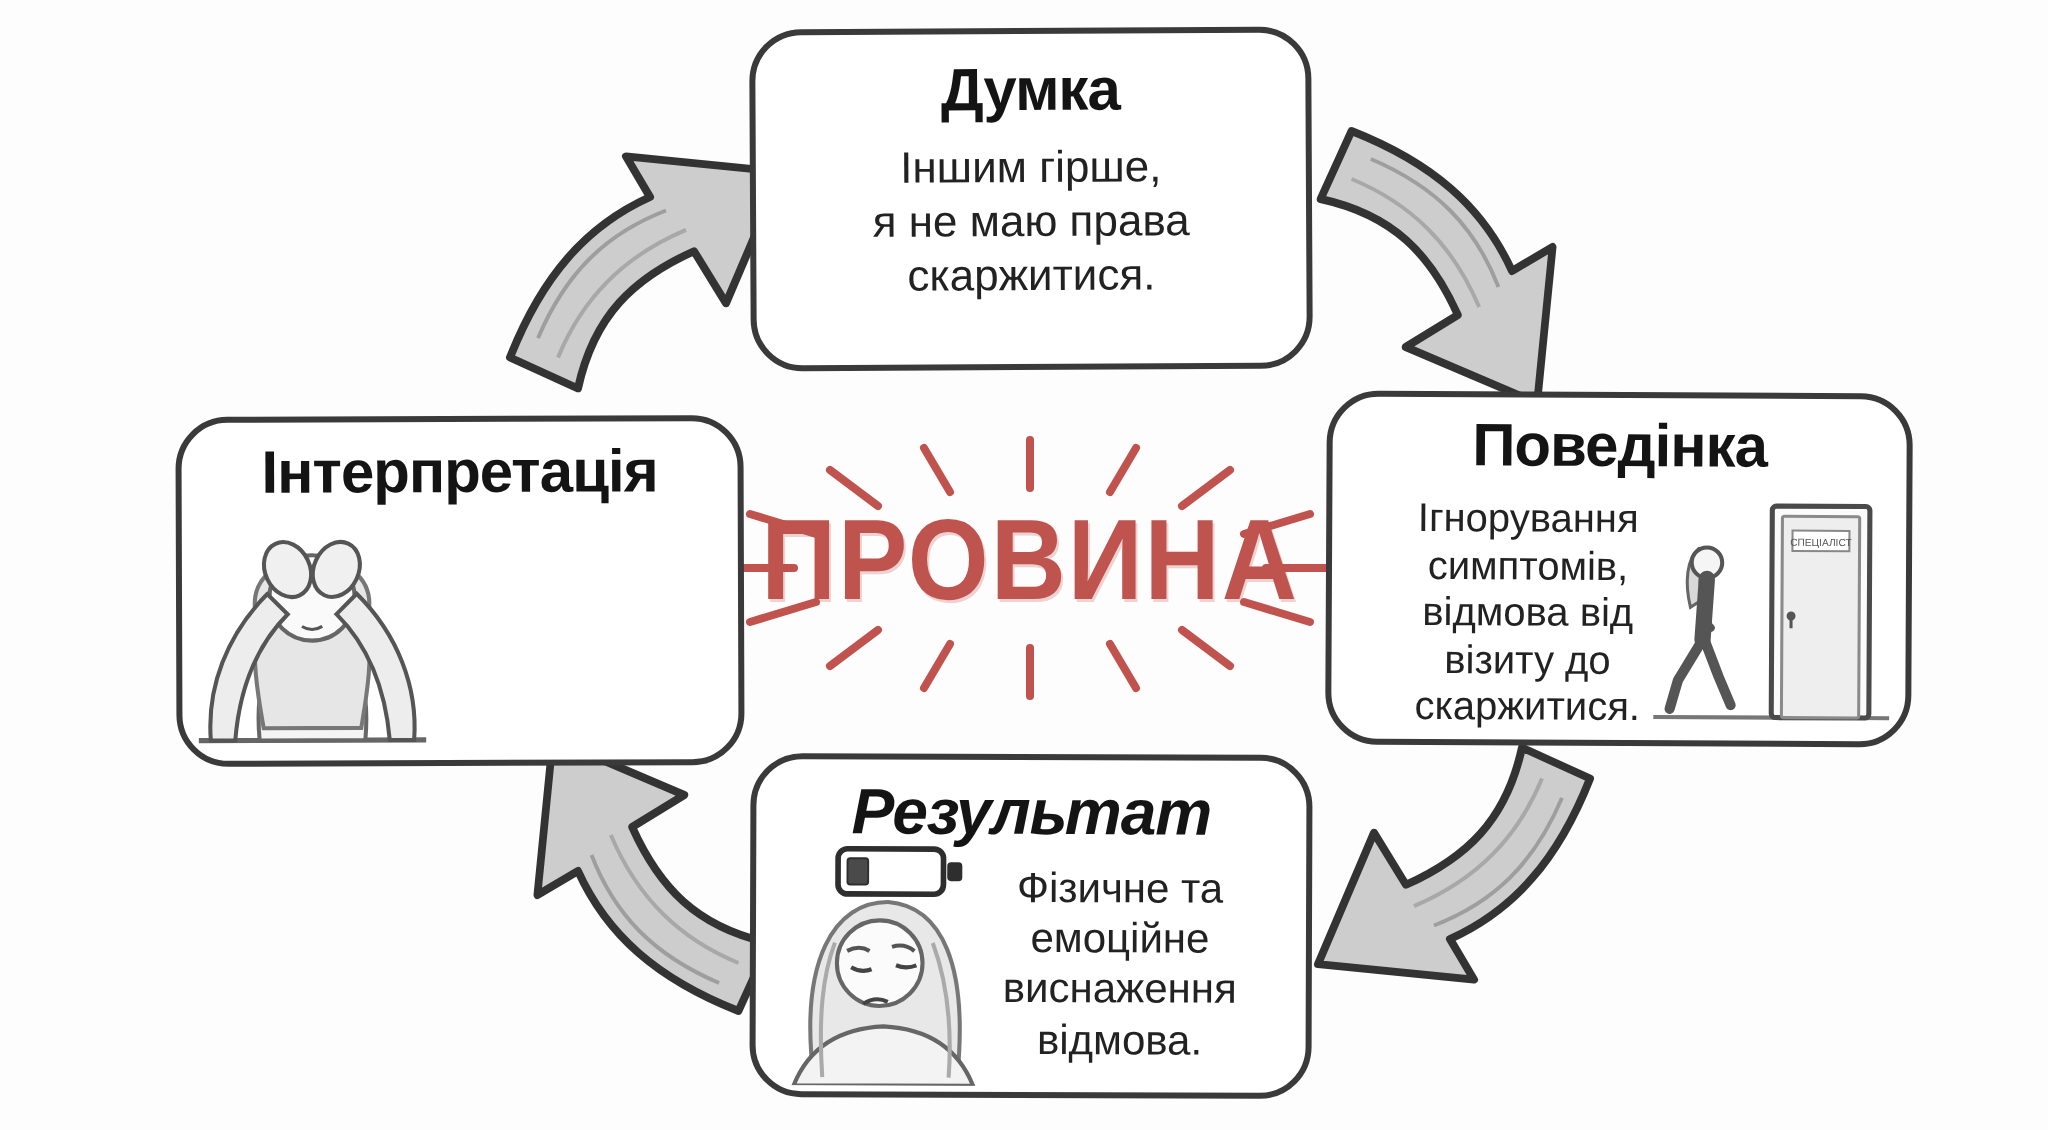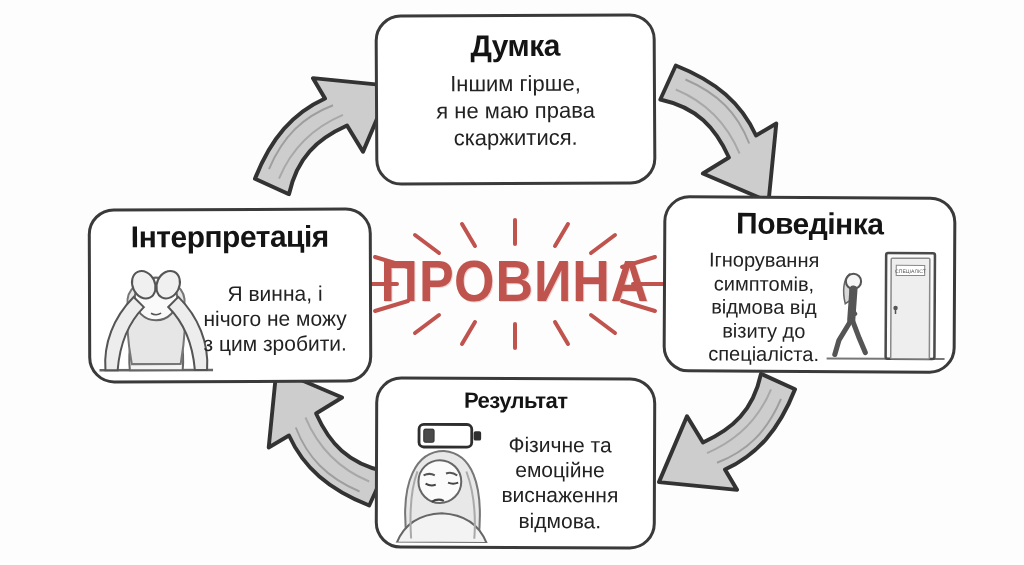--- a/index.html
+++ b/index.html
@@ -16,21 +16,21 @@
   #box-thought .card-body{font-size:22px;line-height:1.22;margin-top:8px;}
 
   
   #box-behavior{left:663px;top:196px;width:293px;height:177px;transform:rotate(0.3deg);}
   #box-behavior .card-title{font-size:30px;margin-top:8px;}
   #box-behavior .card-body{position:absolute;left:10px;top:50px;width:176px;font-size:20px;line-height:1.18;}
   #box-behavior .scene{position:absolute;right:6px;bottom:6px;width:122px;height:118px;}
 
   
   #box-result{left:375px;top:377px;width:281px;height:172px;transform:rotate(0.2deg);}
-  #box-result .card-title{font-size:22px;margin-top:8px;}
+  #box-result .card-title{font-size:32px;margin-top:8px;font-style:italic;}
   #box-result .card-body{position:absolute;right:12px;top:52px;width:162px;font-size:21px;line-height:1.2;}
   #box-result .battery{position:absolute;left:38px;top:40px;width:68px;height:32px;}
   #box-result .scene{position:absolute;left:8px;bottom:3px;width:116px;height:106px;}
 
   
   #box-interpretation{left:88px;top:198px;width:284px;height:175px;transform:rotate(-0.2deg);margin-top:10px;}
   #box-interpretation .card-title{font-size:30px;margin-top:9px;}
   #box-interpretation .card-body{position:absolute;right:8px;top:70px;width:172px;font-size:21px;line-height:1.2;}
   #box-interpretation .scene{position:absolute;left:8px;bottom:2px;width:114px;height:124px;}
 
@@ -103,21 +103,21 @@
 я не маю права
 скаржитися.</div>
   </div>
 
   <div id="box-behavior" class="card">
     <div class="card-title">Поведінка</div>
     <div class="card-body">Ігнорування
 симптомів,
 відмова від
 візиту до
-спеціаліста.</div>
+скаржитися.</div>
     <svg class="scene" viewBox="0 0 120 115">
       <line x1="2" y1="110" x2="118" y2="110" stroke="#777" stroke-width="2"></line>
       <g>
         <rect x="60" y="6" width="48" height="104" rx="2" fill="#fbfbfb" stroke="#4a4a4a" stroke-width="2.5"></rect>
         <rect x="65" y="11" width="38" height="99" rx="1" fill="#eeeeee" stroke="#8a8a8a" stroke-width="1.5"></rect>
         <rect x="70" y="18" width="28" height="10" fill="#ffffff" stroke="#888" stroke-width="1"></rect>
         <text x="84" y="25.5" font-size="5" text-anchor="middle" fill="#555">СПЕЦІАЛІСТ</text>
         <circle cx="69.5" cy="60" r="2.2" fill="#555"></circle>
         <line x1="69.5" y1="62" x2="69.5" y2="66" stroke="#555" stroke-width="1.5"></line>
       </g>
@@ -163,18 +163,15 @@
       <line x1="0" y1="114" x2="112" y2="114" stroke="#666" stroke-width="2.5"></line>
       <path d="M30,114 C28,92 32,78 40,70 L72,70 C80,78 84,92 82,114 Z" fill="#f4f4f4" stroke="#666" stroke-width="2"></path>
       <path d="M28,50 C24,16 88,16 84,50 C86,76 82,96 80,108 L32,108 C30,96 26,76 28,50 Z" fill="#e6e6e6" stroke="#777" stroke-width="2"></path>
       <circle cx="56" cy="44" r="21" fill="#fafafa" stroke="#666" stroke-width="2"></circle>
       <path d="M51,58 q5,3 10,0" fill="none" stroke="#555" stroke-width="1.5"></path>
       <path d="M6,114 C4,88 14,62 34,42 L44,52 C28,68 20,90 18,114 Z" fill="#ededed" stroke="#555" stroke-width="2"></path>
       <path d="M106,114 C108,88 98,62 78,42 L68,52 C84,68 92,90 94,114 Z" fill="#ededed" stroke="#555" stroke-width="2"></path>
       <ellipse cx="44" cy="30" rx="11" ry="14" transform="rotate(-25 44 30)" fill="#f0f0f0" stroke="#555" stroke-width="2"></ellipse>
       <ellipse cx="68" cy="30" rx="11" ry="14" transform="rotate(25 68 30)" fill="#f0f0f0" stroke="#555" stroke-width="2"></ellipse>
     </svg>
-    <div class="card-body">Я винна, і
-нічого не можу
-з цим зробити.</div>
   </div>
 
 </div>
 
 </body></html>

